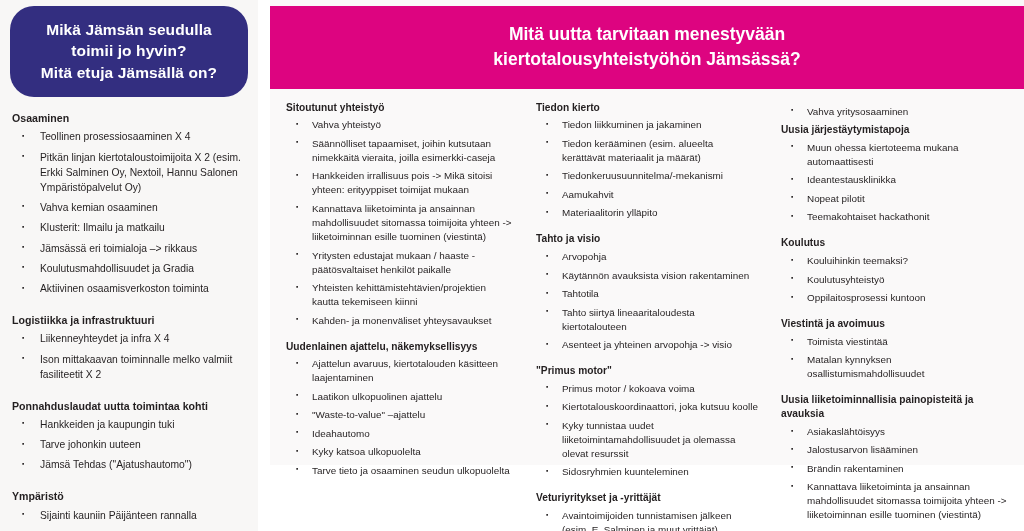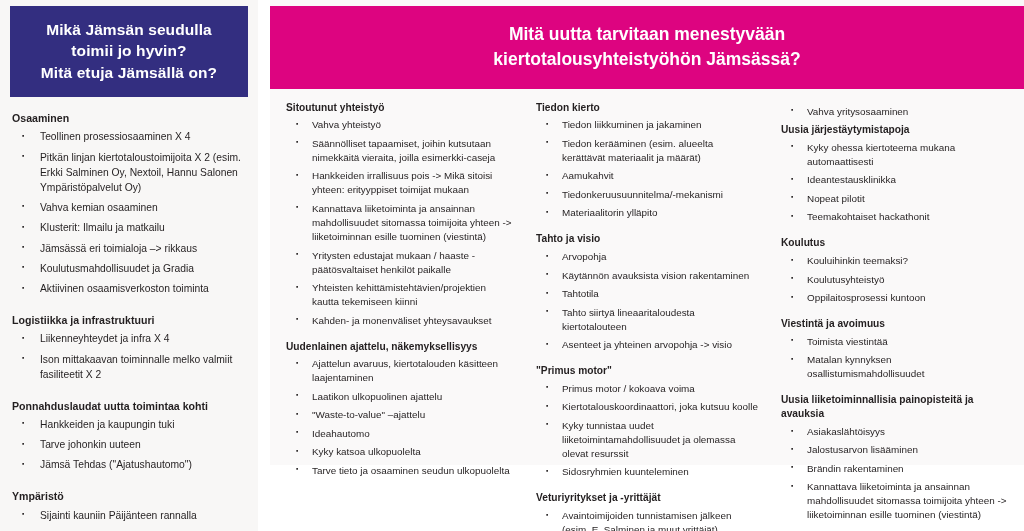--- a/index.html
+++ b/index.html
@@ -36,20 +36,21 @@
   .left-header {
     margin: 6px 10px 0 10px;
     background: #332E80;
     color: #ffffff;
     text-align: center;
     font-weight: bold;
     font-size: 15.5px;
     line-height: 1.38;
     padding: 13px 6px 14px 6px;
     letter-spacing: 0.1px;
+    border-radius: 24px;
   }
   .left-body {
     padding: 14px 12px 6px 12px;
     box-sizing: border-box;
     flex: 1 1 auto;
   }
 
   
   .gap {
     width: 12px;
@@ -217,22 +218,22 @@
               <li>Tarve tieto ja osaaminen seudun ulkopuolelta</li>
             </ul>
           </div>
         </div>
         <div class="col col-2">
           <div class="grp">
             <div class="grp-title">Tiedon kierto</div>
             <ul class="items">
               <li>Tiedon liikkuminen ja jakaminen</li>
               <li>Tiedon kerääminen (esim. alueelta kerättävät materiaalit ja määrät)</li>
+              <li>Tiedonkeruusuunnitelma/-mekanismi</li>
               <li>Aamukahvit</li>
-              <li>Tiedonkeruusuunnitelma/-mekanismi</li>
               <li>Materiaalitorin ylläpito</li>
             </ul>
           </div>
           <div class="grp">
             <div class="grp-title">Tahto ja visio</div>
             <ul class="items">
               <li>Arvopohja</li>
               <li>Käytännön avauksista vision rakentaminen</li>
               <li>Tahtotila</li>
               <li>Tahto siirtyä lineaaritaloudesta kiertotalouteen</li>
@@ -255,21 +256,21 @@
             </ul>
           </div>
         </div>
         <div class="col col-3">
           <ul class="items lead-item">
             <li>Vahva yritysosaaminen</li>
           </ul>
           <div class="grp">
             <div class="grp-title">Uusia järjestäytymistapoja</div>
             <ul class="items">
-              <li>Kyky ohessa kiertoteema mukana automaattisesti</li>
+              <li>Muun ohessa kiertoteema mukana automaattisesti</li>
               <li>Ideantestausklinikka</li>
               <li>Nopeat pilotit</li>
               <li>Teemakohtaiset hackathonit</li>
             </ul>
           </div>
           <div class="grp">
             <div class="grp-title">Koulutus</div>
             <ul class="items">
               <li>Kouluihinkin teemaksi?</li>
               <li>Koulutusyhteistyö</li>

